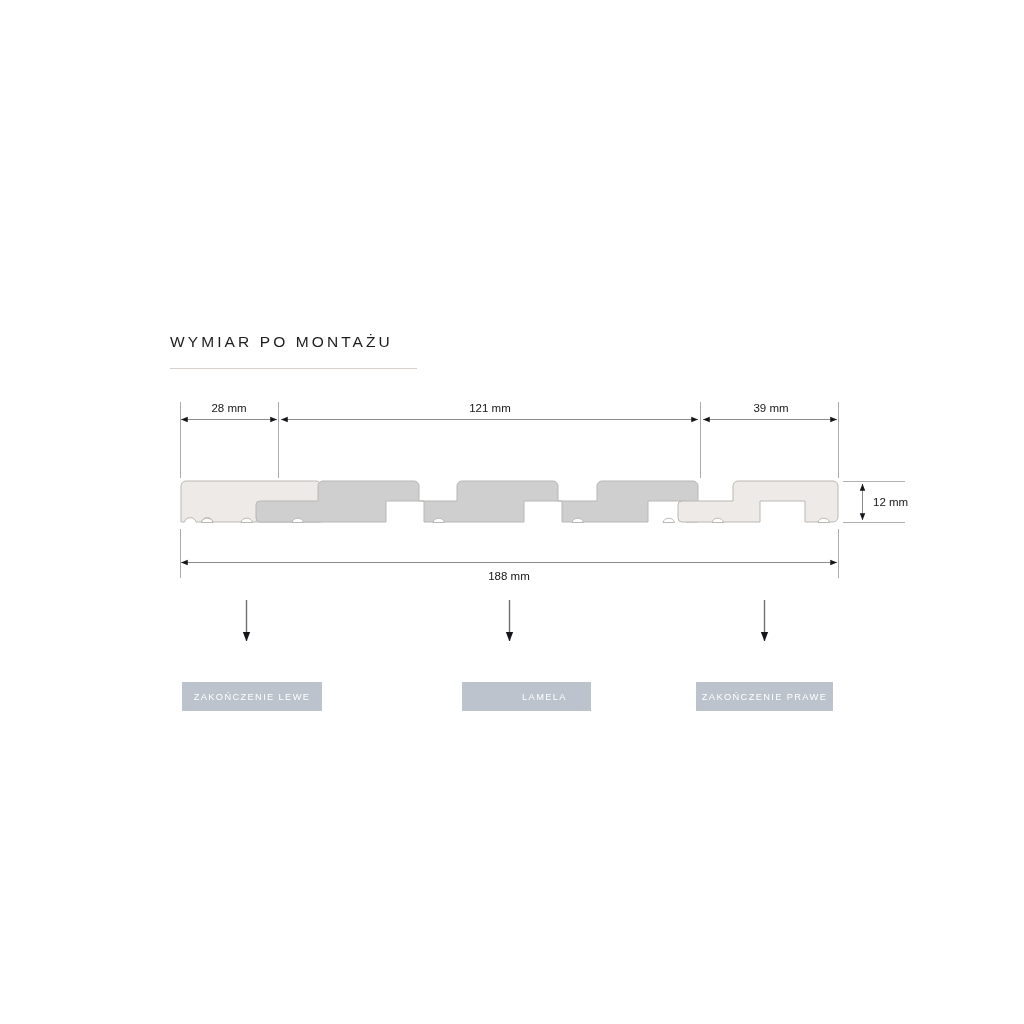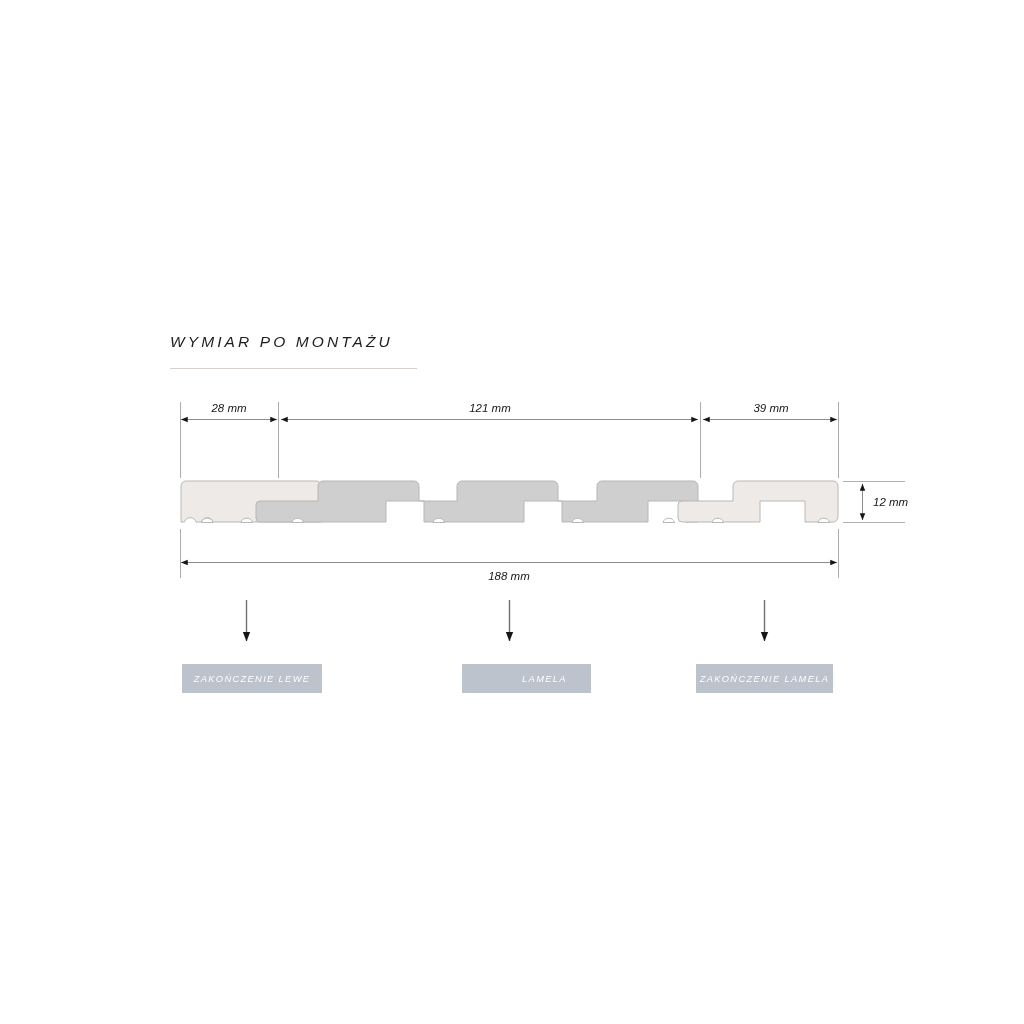--- a/index.html
+++ b/index.html
@@ -11,21 +11,20 @@
     overflow: hidden;
   }
   body {
     font-family: "Liberation Sans", sans-serif;
     color: #1a1a1a;
   }
   #stage {
     position: relative;
     width: 1024px;
     height: 871px;
-    font-style: italic;
   }
   .title {
     position: absolute;
     left: 170px;
     top: 333px;
     font-size: 15.5px;
     letter-spacing: 3.1px;
     color: #1d1d1d;
     font-weight: 400;
     white-space: nowrap;
@@ -54,20 +53,21 @@
     position: absolute;
     height: 29px;
     background: #bcc3cd;
     display: flex;
     align-items: center;
     justify-content: center;
     color: #ffffff;
     font-size: 9.3px;
     letter-spacing: 1.35px;
     white-space: nowrap;
+    margin-top: 18px;
   }
   #badge-left  { left: 182px; top: 664px; width: 140px; }
   #badge-mid   { left: 462px; top: 664px; width: 93px; padding-left: 36px; }
   #badge-right { left: 696px; top: 664px; width: 137px; }
 </style>
 </head>
 <body>
 
 <div id="stage">
 
@@ -213,16 +213,16 @@
 
   <div class="badge" id="badge-left">
     <span>ZAKOŃCZENIE LEWE</span>
   </div>
 
   <div class="badge" id="badge-mid">
     <span>LAMELA</span>
   </div>
 
   <div class="badge" id="badge-right">
-    <span>ZAKOŃCZENIE LAMELA</span>
+    <span>ZAKOŃCZENIE PRAWE</span>
   </div>
 
 </div>
 
 </body></html>

